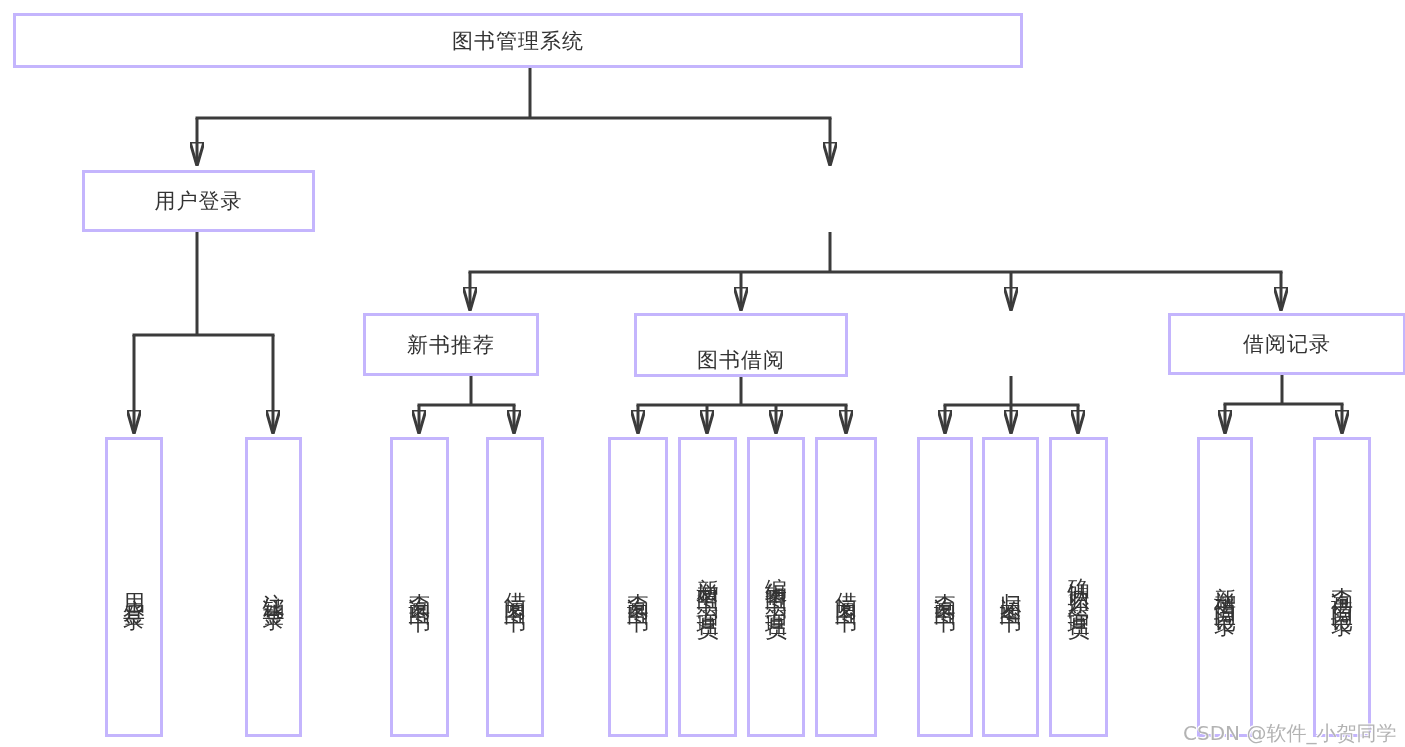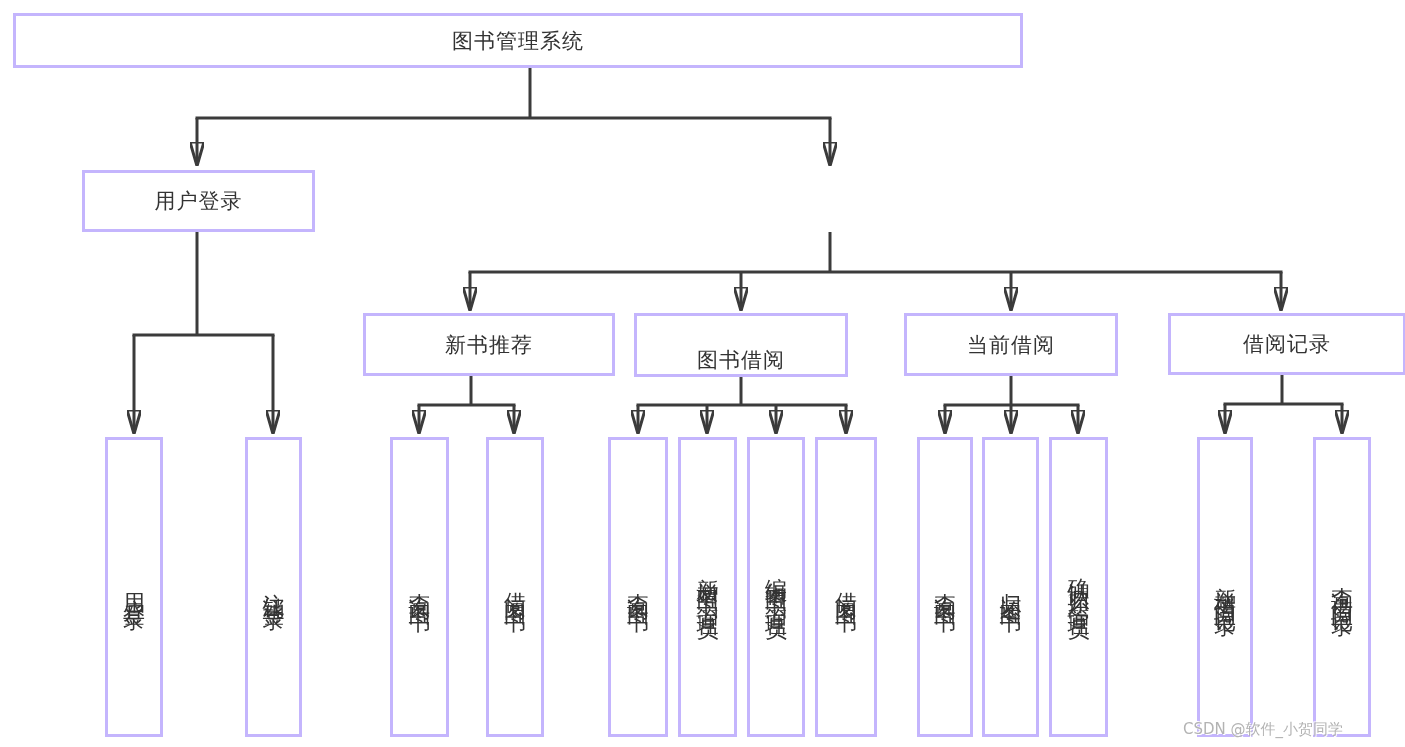--- a/index.html
+++ b/index.html
@@ -39,21 +39,21 @@
     text-orientation: mixed;
     font-size: 22px;
     color: #333333;
     letter-spacing: 6px;
     line-height: 1;
   }
   
   .pos-root           { left: 13px;   top: 13px;  width: 1010px; height: 55px; }
   .pos-user-login     { left: 82px;   top: 170px; width: 233px;  height: 62px; }
   .pos-book-mgmt      { left: 711px;  top: 168px; width: 232px;  height: 64px; }
-  .pos-new-books      { left: 363px;  top: 313px; width: 252px;  height: 63px; }
+  .pos-new-books      { left: 363px;  top: 313px; width: 176px;  height: 63px; }
   .pos-book-borrow    { left: 634px;  top: 313px; width: 214px;  height: 64px; align-items: flex-end; }
   .pos-current-borrow { left: 904px;  top: 313px; width: 214px;  height: 63px; }
   .pos-borrow-records { left: 1168px; top: 313px; width: 238px;  height: 62px; }
   
   .vnode { top: 437px; height: 300px; }
   .pos-leaf-user-login { left: 105px;  width: 58px; }
   .pos-leaf-logout     { left: 245px;  width: 57px; }
   .pos-nb-query        { left: 390px;  width: 59px; }
   .pos-nb-borrow       { left: 486px;  width: 58px; }
   .pos-bb-query        { left: 608px;  width: 60px; }
@@ -63,21 +63,21 @@
   .pos-cb-query        { left: 917px;  width: 56px; }
   .pos-cb-return       { left: 982px;  width: 57px; }
   .pos-cb-confirm      { left: 1049px; width: 59px; }
   .pos-br-add          { left: 1197px; width: 56px; }
   .pos-br-query        { left: 1313px; width: 58px; }
   .watermark {
     position: absolute;
     left: 1183px;
     top: 720px;
     z-index: 5;
-    font-size: 15px;
+    font-size: 20px;
     color: #b3b3b3;
     white-space: nowrap;
     text-shadow: 1px 1px 0 #ffffff, -1px -1px 0 #ffffff;
   }
 </style>
 </head>
 <body>
 
 <div class="canvas">
 
@@ -150,23 +150,20 @@
   <div class="node pos-user-login">
     <span class="htext">用户登录</span>
   </div>
 
   <div class="node pos-new-books">
     <span class="htext">新书推荐</span>
   </div>
   <div class="node pos-book-borrow">
     <span class="htext">图书借阅</span>
   </div>
-  <div class="node pos-current-borrow">
-    <span class="htext">当前借阅</span>
-  </div>
   <div class="node pos-borrow-records">
     <span class="htext">借阅记录</span>
   </div>
 
   <div class="node vnode pos-leaf-user-login">
     <span class="vtext">用户登录</span>
   </div>
   <div class="node vnode pos-leaf-logout">
     <span class="vtext">注销登录</span>
   </div>

